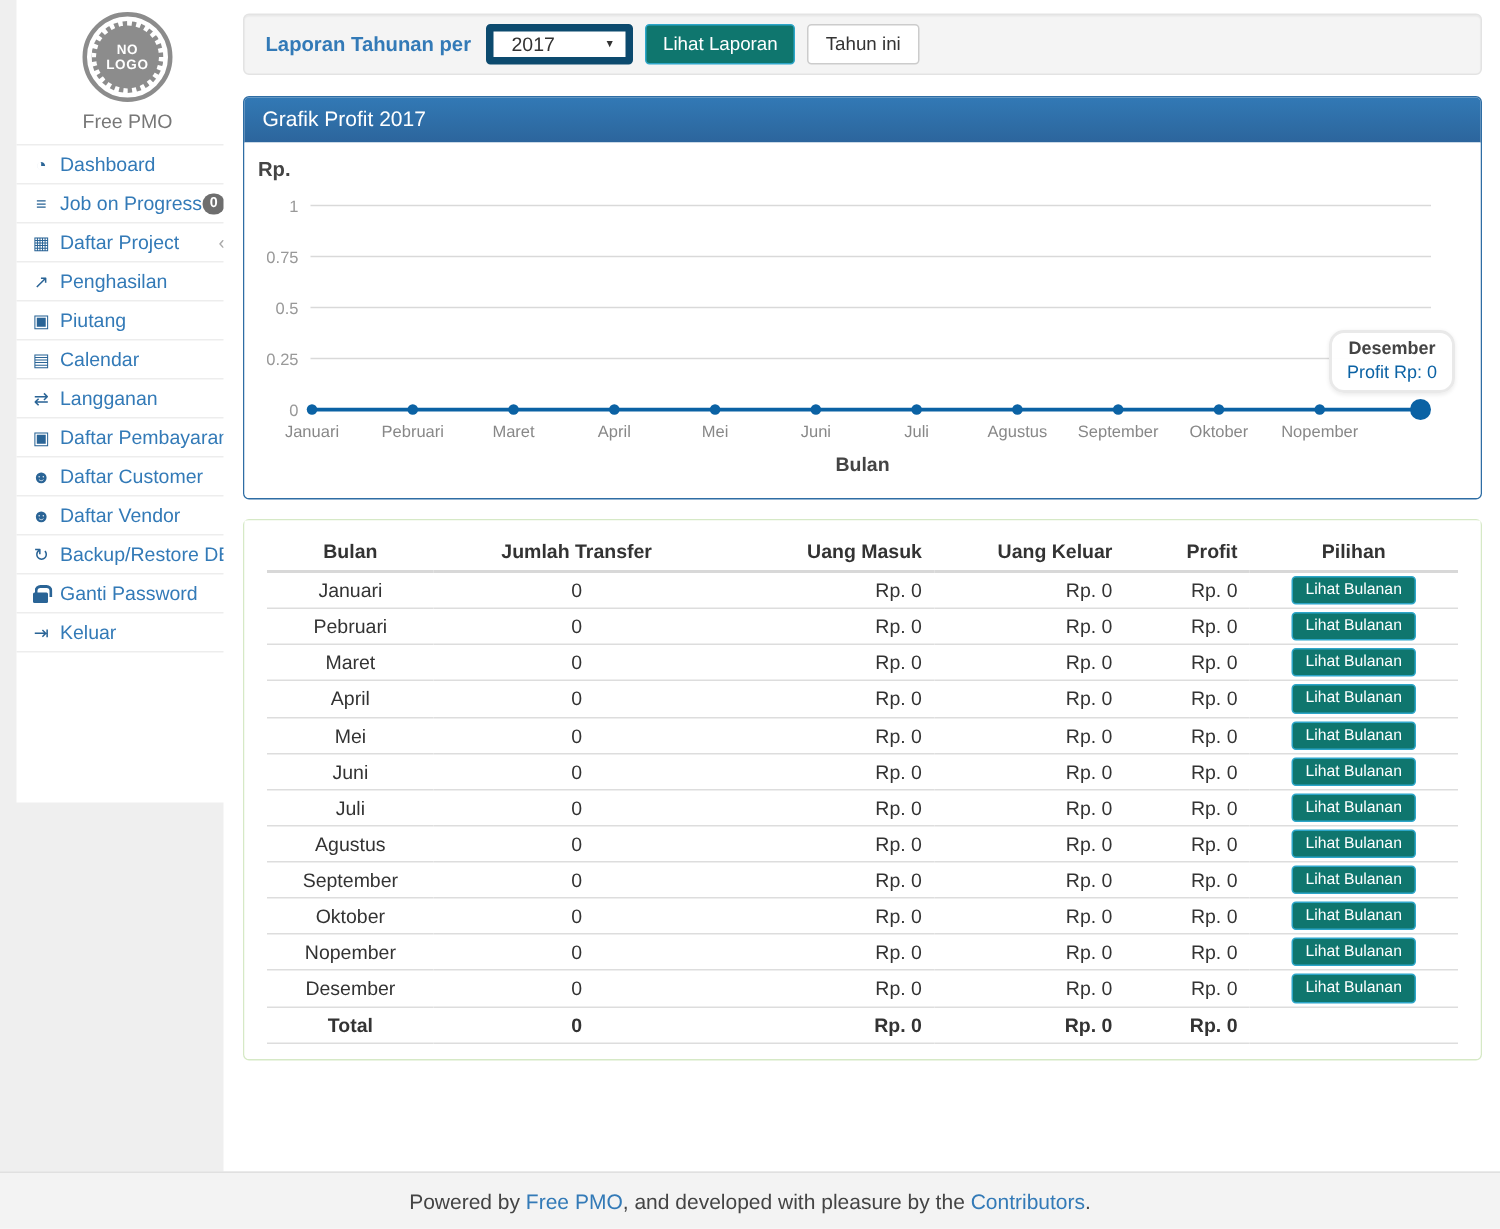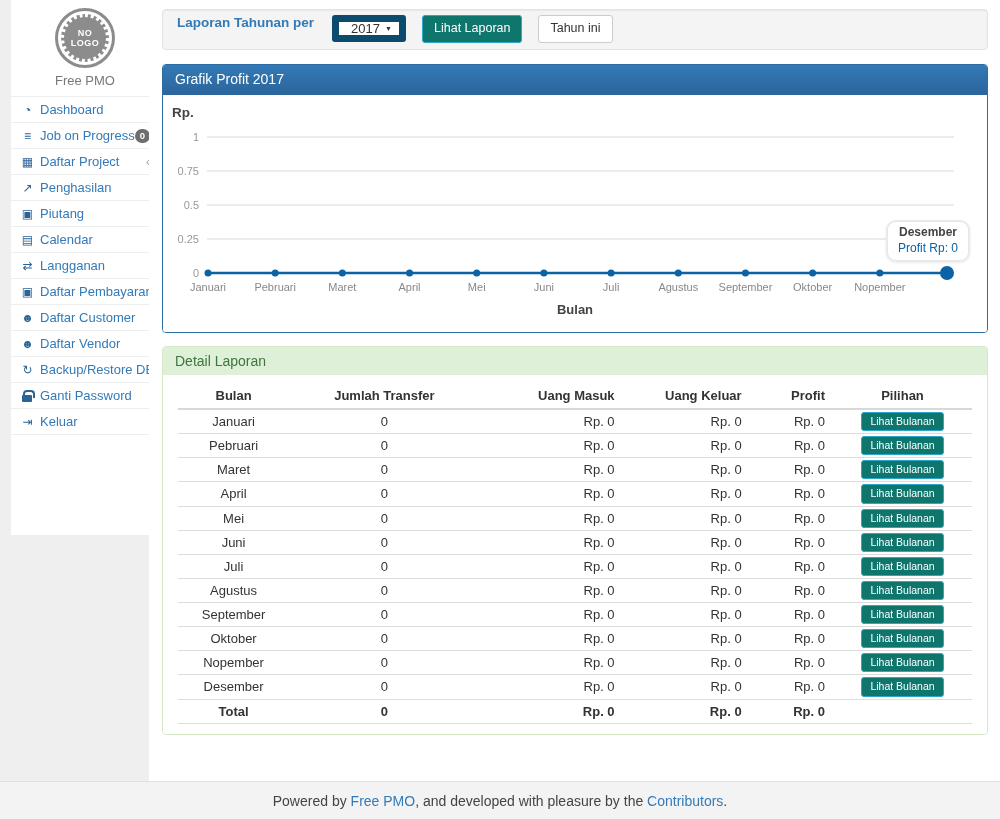--- a/index.html
+++ b/index.html
@@ -23,23 +23,23 @@
   .chev { margin-left:auto; color:#aaa; font-size:13px; line-height:12px; }
 
   
   .main { position:absolute; left:149px; top:0; width:851px; height:781px; background:#fff; padding:0 12px 0 13px; }
 
   .breadcrumb { margin-top:12px; height:27px; background:#f5f5f5; border-radius:4px; padding:5px 15px; font-size:13px; display:flex; align-items:center; gap:7px; }
   .breadcrumb a { color:#337ab7; text-decoration:none; cursor:pointer; }
   .crumb-sep { color:#ccc; }
   .crumb-current { color:#777; }
 
-  .well { margin-top:9px; height:41px; background:#f4f4f4; border:1px solid #e3e3e3; border-radius:4px; box-shadow:inset 0 1px 1px rgba(0,0,0,.05); padding:5px 14px; display:flex; align-items:flex-start; gap:16px; }
+  .well { margin-top:9px; height:41px; background:#f4f4f4; border:1px solid #e3e3e3; border-radius:4px; box-shadow:inset 0 1px 1px rgba(0,0,0,.05); padding:5px 14px; display:flex; align-items:center; gap:8px; }
   .well-label { color:#337ab7; font-weight:bold; font-size:13.5px; margin-right:2px; }
-  .year-select { width:74px; height:27px; background:#fff; border:7px solid #0c4a6e; border-radius:3px; font-size:13px; color:#333; display:flex; align-items:center; justify-content:space-between; padding:0 7px 0 12px; cursor:pointer; }
+  .year-select { width:98px; height:27px; background:#fff; border:5px solid #0c4a6e; border-radius:3px; font-size:13px; color:#333; display:flex; align-items:center; justify-content:space-between; padding:0 7px 0 12px; cursor:pointer; }
   .year-select .caret { font-size:7px; color:#333; }
   .btn { border-radius:3px; font-size:12.5px; padding:5px 11px; cursor:pointer; border:1px solid transparent; line-height:1.25; }
   .btn-info { background:#0f766e; border-color:#2da6c9; color:#fff; }
   .btn-default { background:#fff; border-color:#ccc; color:#333; }
 
   
   .panel { border-radius:4px; }
   .panel-primary { margin-top:14px; border:1px solid #2e6da4; }
   .panel-primary > .panel-heading { background:linear-gradient(180deg,#3279b5,#2c659c); color:#fff; font-size:14px; padding:6px 12px; height:30px; border-radius:3px 3px 0 0; }
   .chart-body { padding:0 15px; height:237px; position:relative; background:#fff; border-radius:0 0 3px 3px; }
@@ -214,21 +214,20 @@
             </svg>
           <div class="morris-hover">
             <div class="hover-title">Desember</div>
             <div class="hover-value">Profit Rp: 0</div>
           </div>
         </div>
       </div>
     </section>
 
     <section class="panel panel-success">
-      <div class="panel-heading">Detail Laporan</div>
       <div class="panel-body">
         <table class="report">
           <colgroup>
             <col style="width:14%">
               <col style="width:24%">
               <col style="width:18%">
             <col style="width:16%">
               <col style="width:10.5%">
               <col style="width:17.5%">
           </colgroup>

